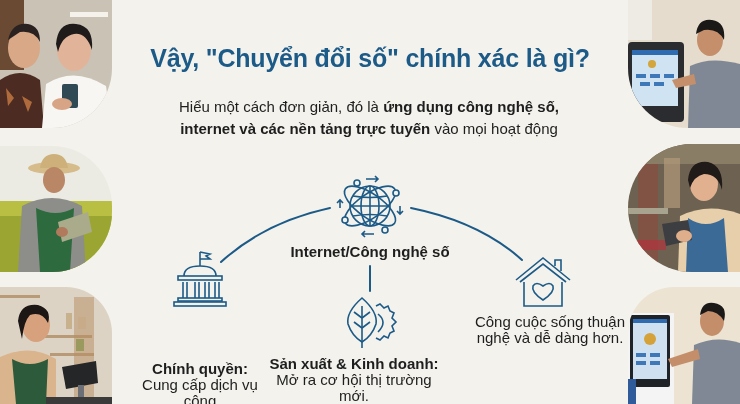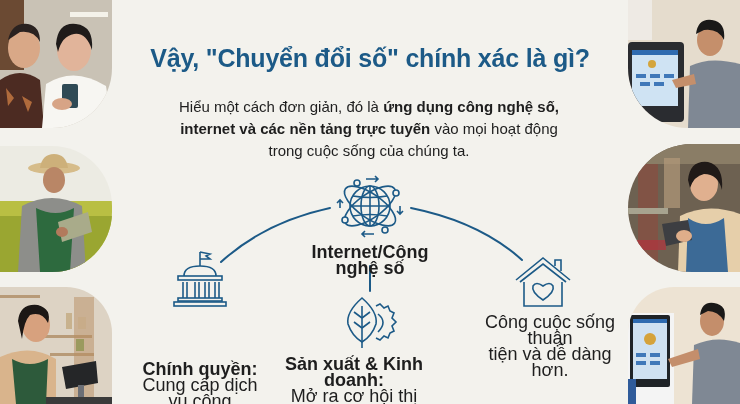--- a/index.html
+++ b/index.html
@@ -42,21 +42,21 @@
     line-height: 22px;
     color: #1e1e1e;
   }
   .intro b { font-weight: 700; }
 
   .diagram { position: absolute; left: 0; top: 0; width: 740px; height: 404px; pointer-events: none; }
 
   .node-label {
     position: absolute;
     text-align: center;
-    font-size: 18px;
+    font-size: 15px;
     line-height: 16px;
     color: #1e1e1e;
   }
   .node-label .h { font-weight: 700; display: block; }
   .lbl-center { left: 290px; width: 160px; top: 244px; font-weight: 700; }
   .lbl-gov { left: 135px; width: 130px; top: 314px; margin-top: 47px; }
   .lbl-biz { left: 264px; width: 180px; top: 356px; }
   .lbl-life { left: 470px; width: 160px; top: 314px; }
 </style>
 </head>
@@ -171,21 +171,20 @@
       <path d="M66 58 Q88 48 112 56 L112 117 L64 117 Z" fill="#7f8894"></path>
       <path d="M40 72 L70 62 L72 72 L44 80 Z" fill="#c48e6b"></path>
     </svg>
   </div>
 
   <h1 class="title">Vậy, "Chuyển đổi số" chính xác là gì?</h1>
 
   <p class="intro">
     <span>Hiểu một cách đơn giản, đó là </span><b>ứng dụng công nghệ số,</b><br>
     <b>internet và các nền tảng trực tuyến</b><span> vào mọi hoạt động</span><br>
-    <span>trong cuộc sống của chúng ta.</span>
   </p>
 
   <svg class="diagram" viewBox="0 0 740 404">
     <g fill="none" stroke="#1c5a87" stroke-width="2" stroke-linecap="round">
       <path d="M221 262 Q265 222 330 208"></path>
       <path d="M411 208 Q480 222 522 260"></path>
       <path d="M370 266 L370 291"></path>
     </g>
 
     <g fill="none" stroke="#1c5a87" stroke-width="1.6">
@@ -249,15 +248,15 @@
     <span>hiệu quả hơn.</span>
   </div>
 
   <div class="node-label lbl-biz">
     <span class="h">Sản xuất &amp; Kinh doanh:</span>
     <span>Mở ra cơ hội thị trường mới.</span>
   </div>
 
   <div class="node-label lbl-life">
     <span>Công cuộc sống thuận</span><br>
-    <span>tiện và dễ dàng hơn.</span>
+    <span>nghệ và dễ dàng hơn.</span>
   </div>
 </div>
 
 </body></html>

